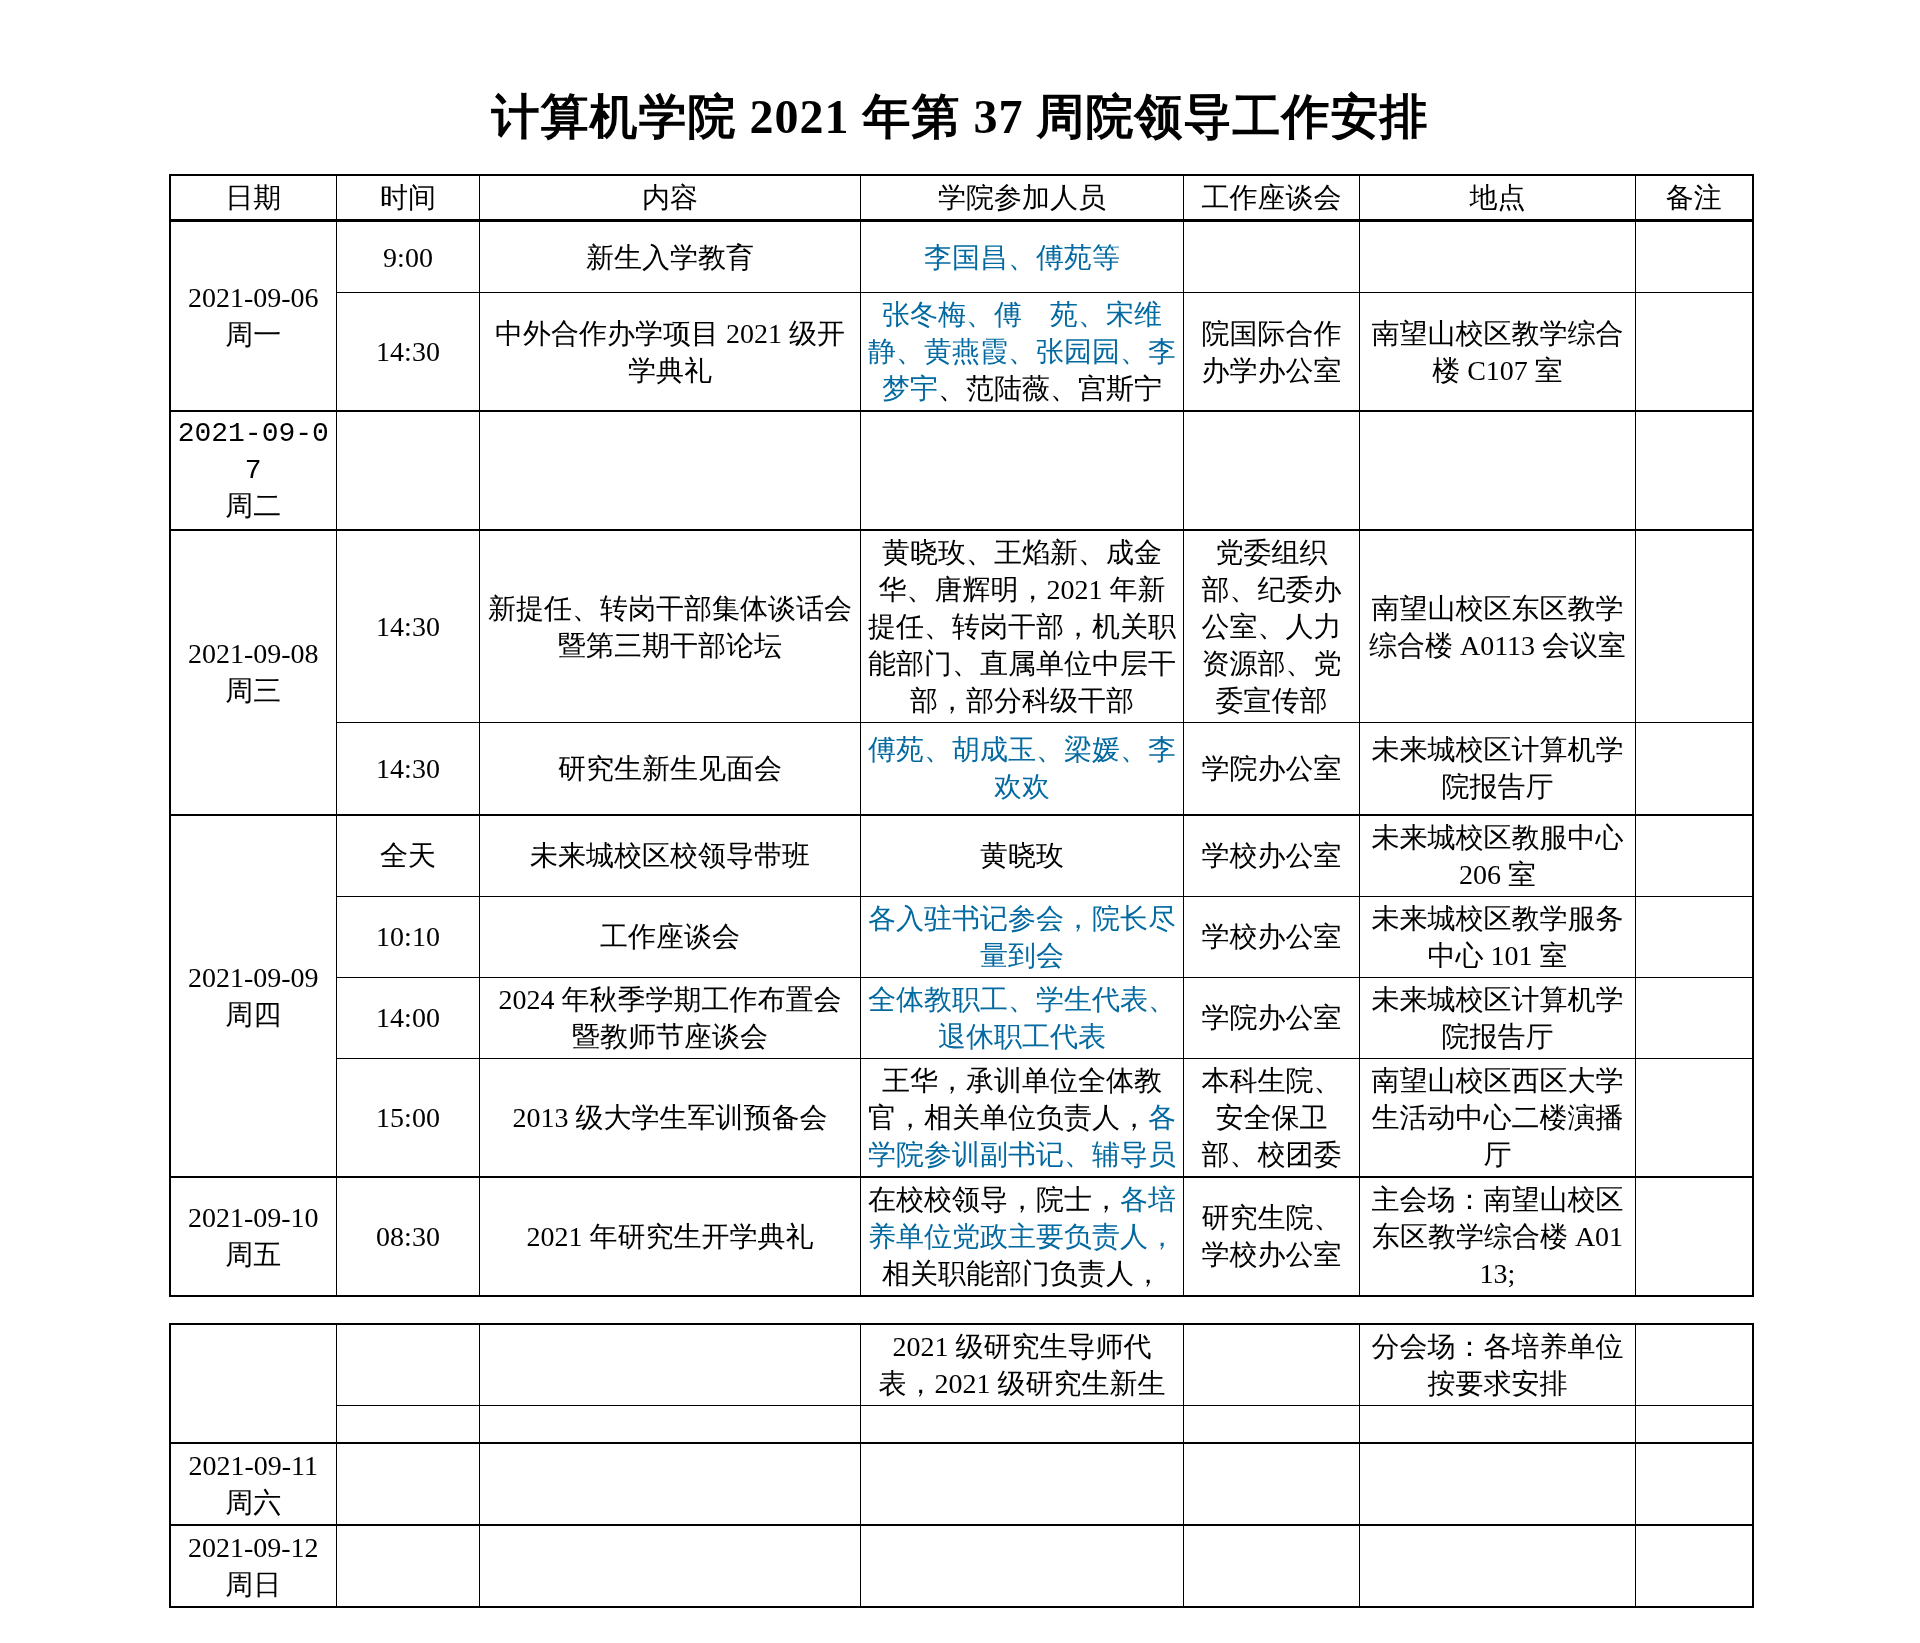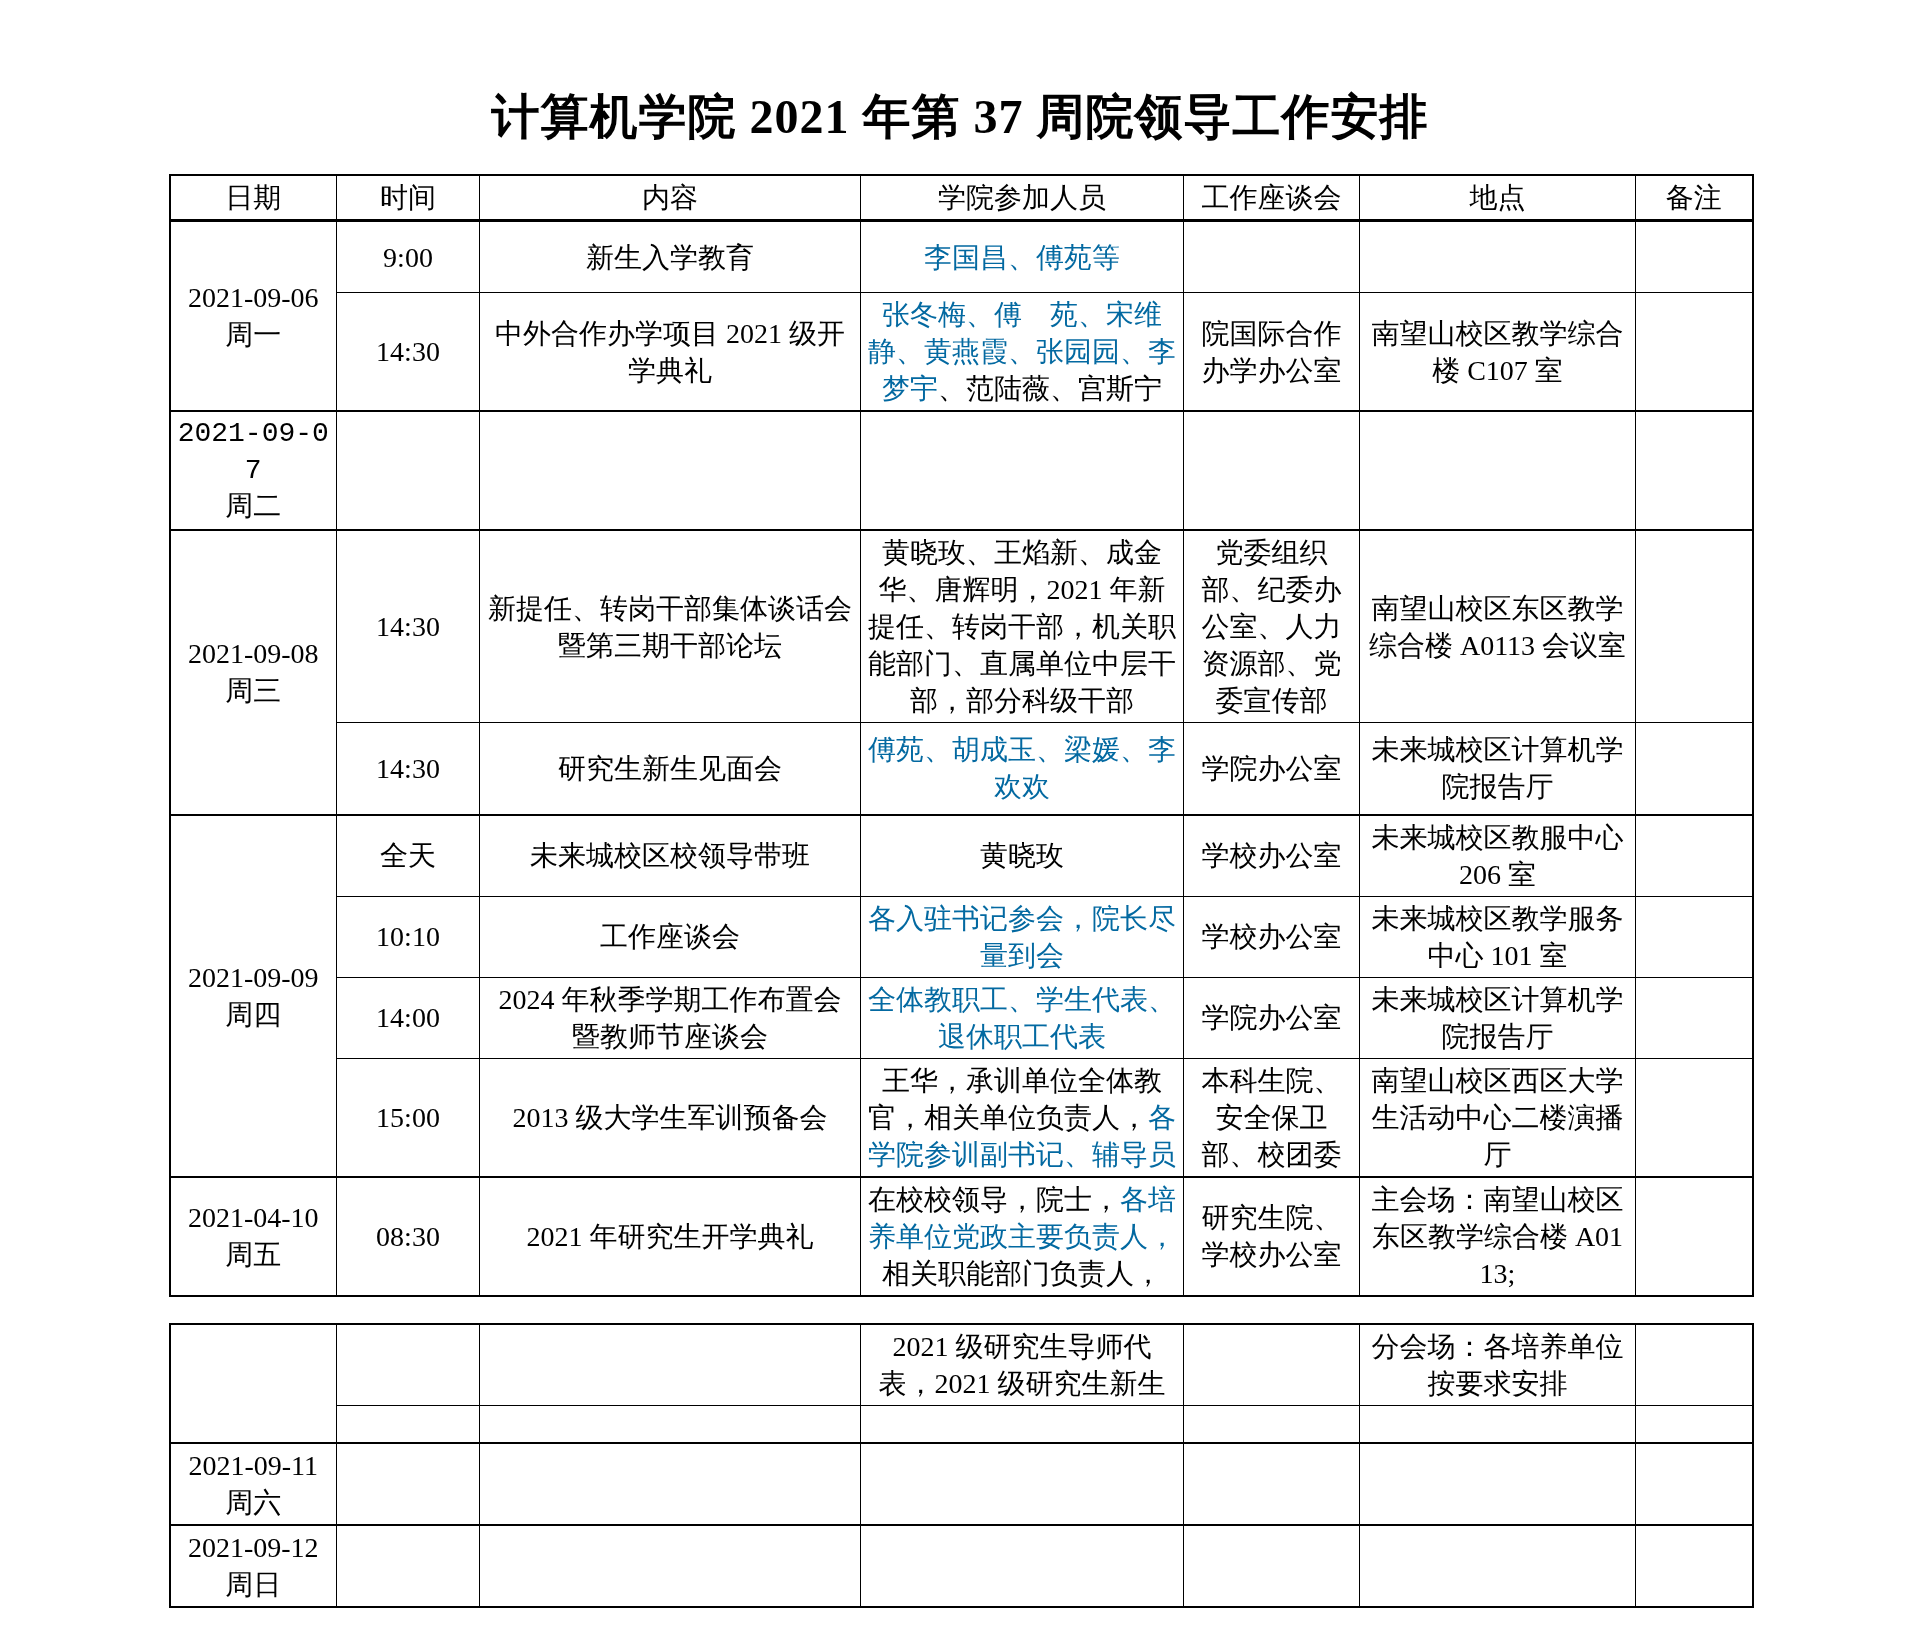--- a/index.html
+++ b/index.html
@@ -181,21 +181,21 @@
       <tr class="rh118">
         <td>15:00</td>
         <td>2013 级大学生军训预备会</td>
         <td><span>王华，承训单位全体教官，相关单位负责人，</span><span class="red">各学院参训副书记、辅导员</span></td>
         <td>本科生院、安全保卫部、校团委</td>
         <td>南望山校区西区大学生活动中心二楼演播厅</td>
         <td></td>
       </tr>
       <tr class="rh104 group">
         <td class="date-cell">
-          <div>2021-04-10</div>
+          <div>2021-09-10</div>
           <div>周五</div>
         </td>
         <td>08:30</td>
         <td>2021 年研究生开学典礼</td>
         <td><span>在校校领导，院士，</span><span class="red">各培养单位党政主要负责人，</span><span>相关职能部门负责人，</span></td>
         <td>研究生院、学校办公室</td>
         <td>主会场：南望山校区东区教学综合楼 A0113;</td>
         <td></td>
       </tr>
     </tbody>

